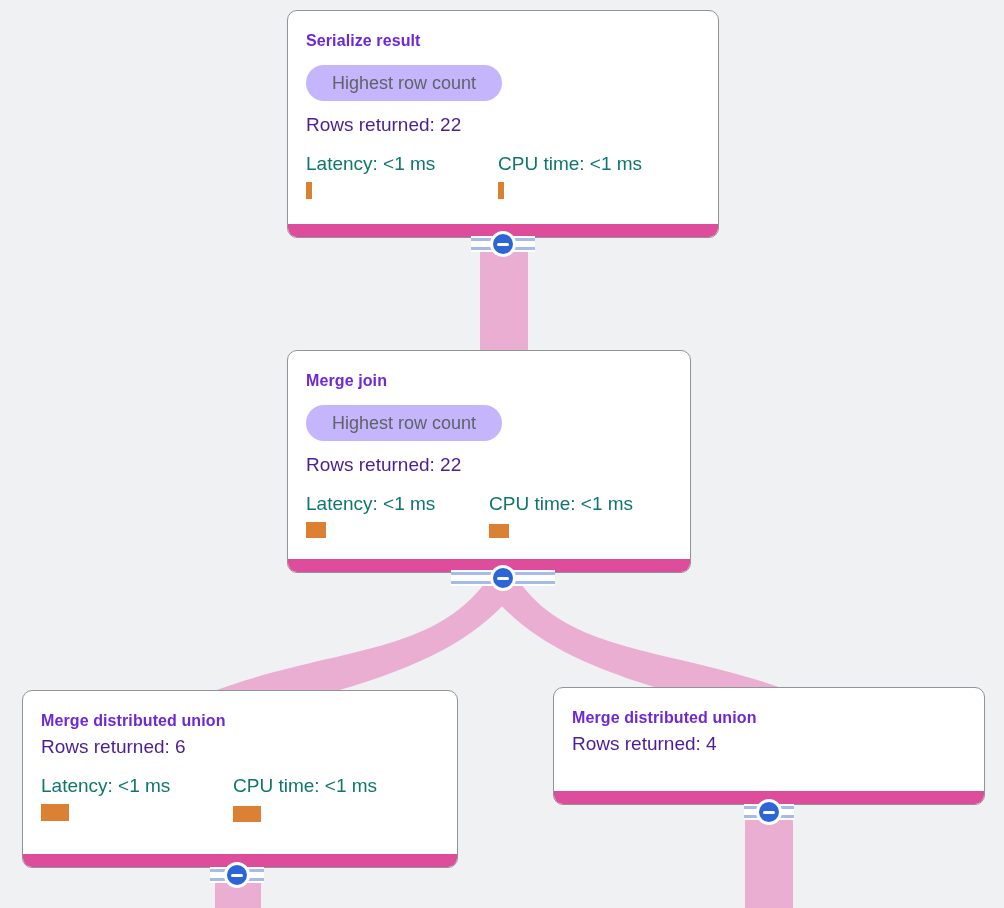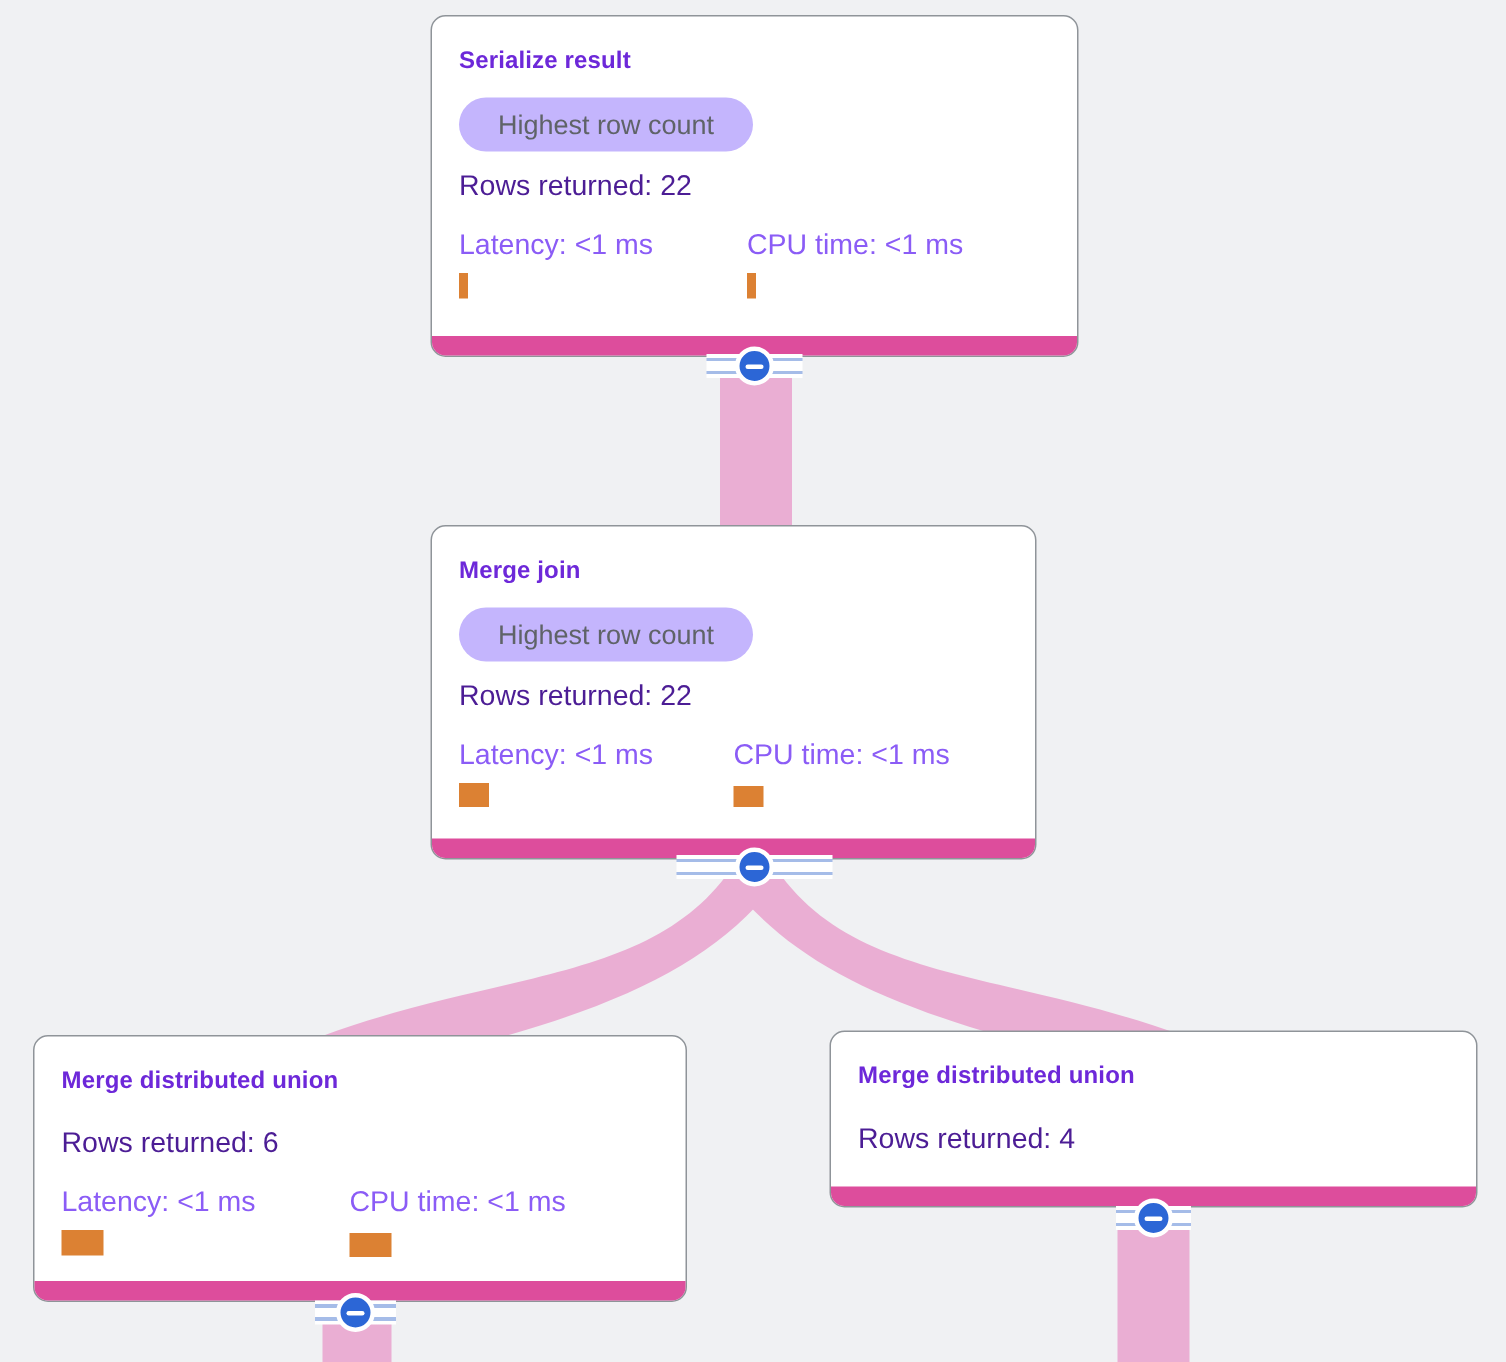--- a/index.html
+++ b/index.html
@@ -32,24 +32,24 @@
   }
   .badge{
     display:inline-block;
     margin-top:10px;
     background:#c4b5fd;color:#5f6368;
     font-size:18px;font-weight:500;
     line-height:36px;padding:0 26px;
     border-radius:18px;
   }
   .rows{font-size:19px;color:#4c1d95;margin-top:12px;line-height:23px;}
-  .card.no-badge .rows{margin-top:16px;}
+  .card.no-badge .rows{margin-top:0;}
   .metrics{display:flex;margin-top:16px;}
   .metric{width:192px;}
-  .mlabel{font-size:19px;color:#8b5cf6;line-height:23px;}
+  .mlabel{font-size:19px;color:#0f766e;line-height:23px;}
   .mbar{background:#dc8133;margin-top:7px;}
 
   .stripes{
     position:absolute;z-index:3;height:16px;
     background:linear-gradient(to bottom,
       #ffffff 0 15%, #a5bce8 15% 31%,
       #ffffff 31% 69%, #a5bce8 69% 85%, #ffffff 85% 100%);
   }
   .collapse-btn{
     position:absolute;z-index:4;

